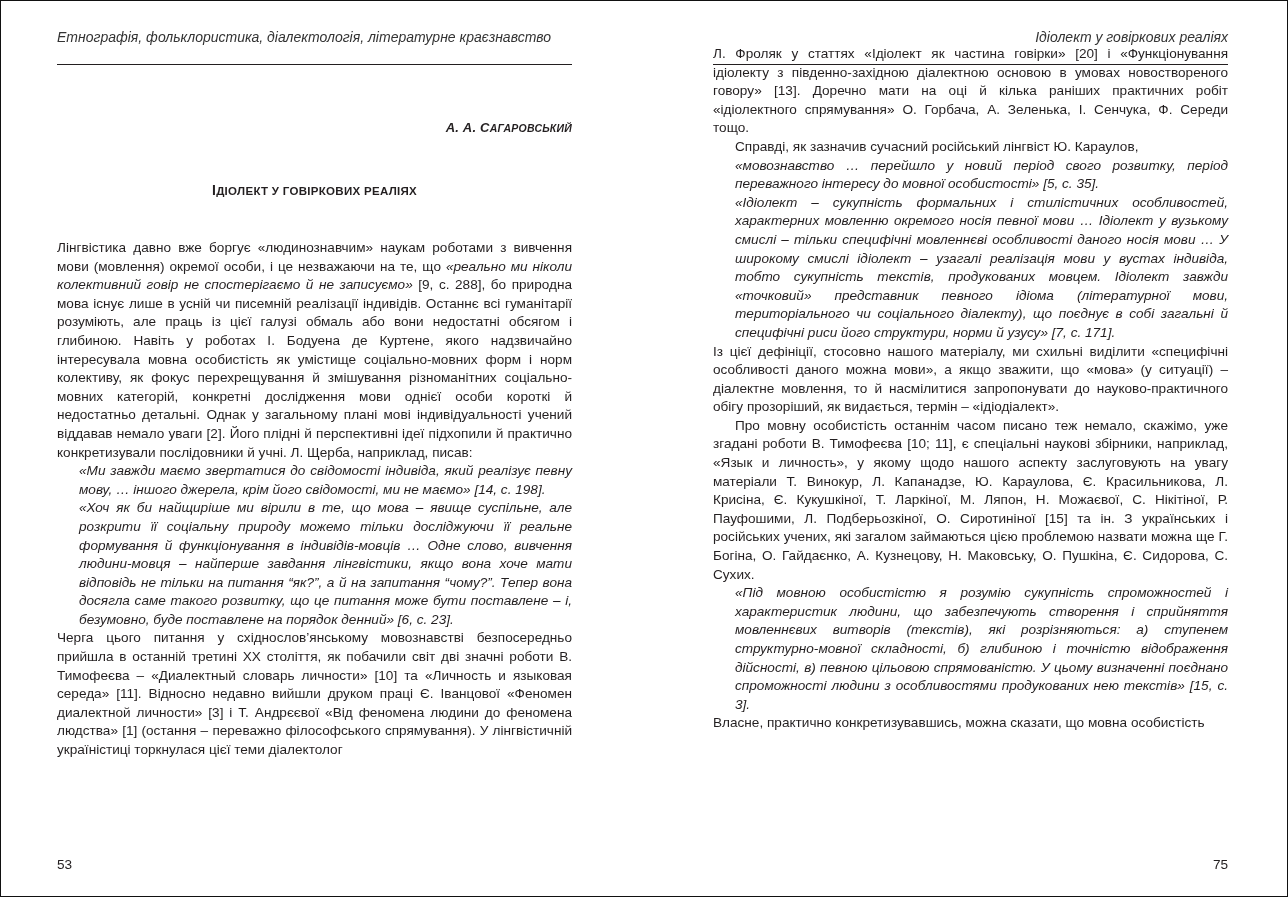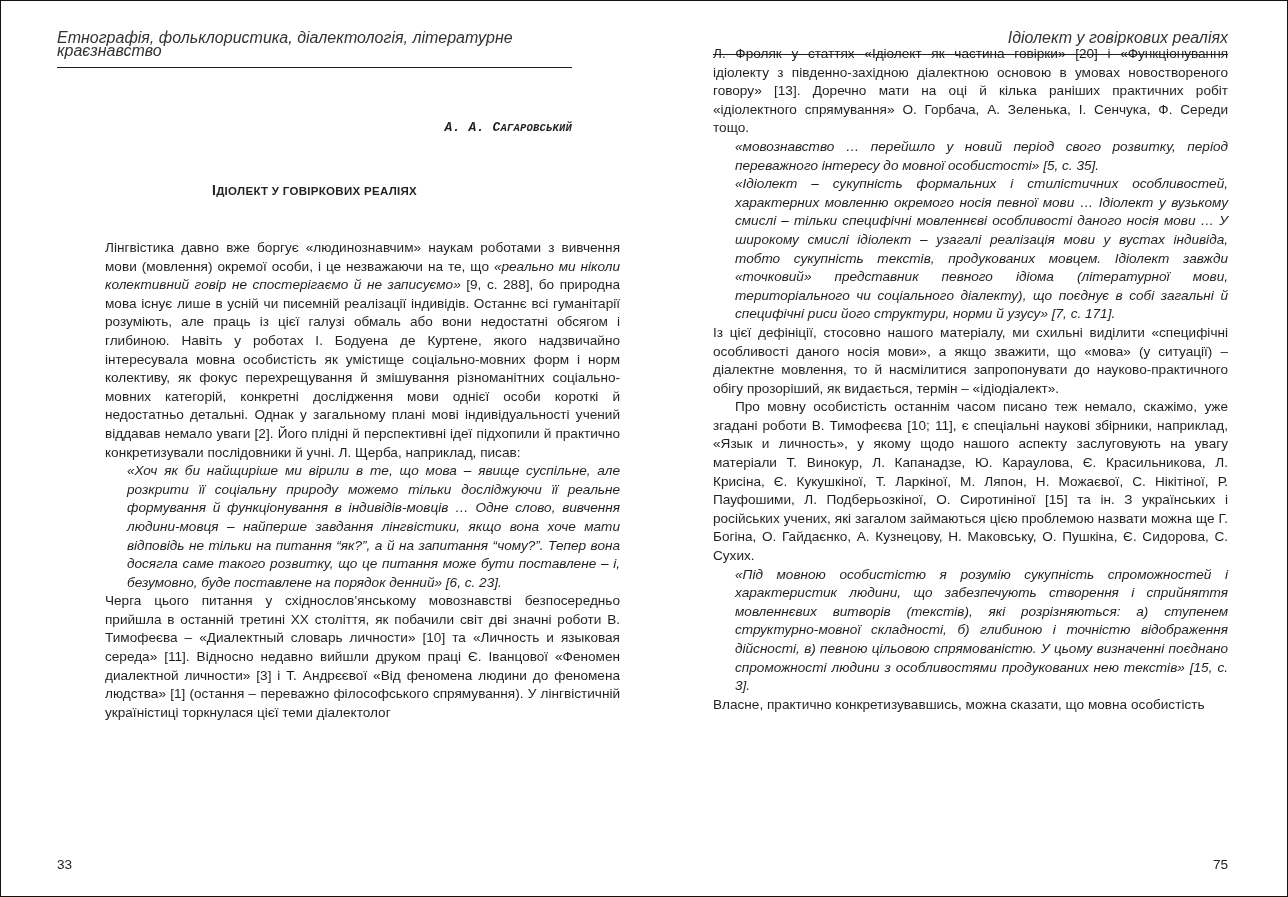--- a/index.html
+++ b/index.html
@@ -6,39 +6,39 @@
   body {
     width:1288px; height:897px; background:#ffffff; position:relative; overflow:hidden;
     font-family:"Liberation Sans", sans-serif; color:#231f20;
   }
   .frame { position:absolute; left:0; top:0; width:1286px; height:895px; border:1px solid #111; }
   .page { position:absolute; top:0; height:897px; }
   .page.left { left:57px; width:515px; }
   .page.right { left:713px; width:515px; }
   .running-head {
     position:absolute; top:31px; left:0; width:100%;
-    font-size:16px; font-style:italic; color:#333;
-    border-bottom:1px solid #231f20; padding-bottom:10px; line-height:13px;
+    font-size:14px; font-style:italic; color:#333;
+    border-bottom:1px solid #231f20; padding-bottom:20px; line-height:13px;
   }
   .page.right .running-head { text-align:right; }
   .author {
     position:absolute; top:120px; right:0;
-    font-size:13px; font-weight:bold; font-style:italic; letter-spacing:0.2px;font-family:Liberation Mono, monospace;
+    font-size:13px; font-weight:bold; font-style:italic; letter-spacing:0.2px;
   }
   .author .sc { font-size:10.5px; }
   .title {
     position:absolute; top:182px; left:0; width:100%; text-align:center;
     font-size:14px; font-weight:bold; letter-spacing:0.3px;
   }
   .title .sc { font-size:11.5px; }
   .body {
     position:absolute; left:0; width:100%;
     font-size:13.6px; line-height:18.6px; text-align:justify;
   }
-  .page.left .body { top:239px;margin-left:48px; }
+  .page.left .body { top:239px; }
   .page.right .body { top:45px; }
   .p { margin:0; hyphens:auto; }
   .p.indent { text-indent:22px; }
   .q { margin:0 0 0 22px; font-style:italic; }
   .line-last { text-align-last:left; }
   .page-number {
     position:absolute; top:857px; font-size:13.6px;
   }
   .page.left .page-number { left:0; }
   .page.right .page-number { right:0; }
@@ -47,31 +47,33 @@
 <body>
 
 <div class="frame"></div>
 
 <div class="page left">
   <div class="running-head">Етнографія, фольклористика, діалектологія, літературне краєзнавство</div>
   <div class="author"><span>А. А. С</span><span class="sc">АГАРОВСЬКИЙ</span></div>
   <div class="title"><span>І</span><span class="sc">ДІОЛЕКТ У ГОВІРКОВИХ РЕАЛІЯХ</span></div>
   <div class="body">
     <p class="p"><span>Лінгвістика давно вже боргує «людинознавчим» наукам роботами з вивчення мови (мовлення) окремої особи, і це незважаючи на те, що </span><i>«реально ми ніколи колективний говір не спостерігаємо й не записуємо»</i><span> [9, с. 288], бо природна мова існує лише в усній чи писемній реалізації індивідів. Останнє всі гуманітарії розуміють, але праць із цієї галузі обмаль або вони недостатні обсягом і глибиною. Навіть у роботах І. Бодуена де Куртене, якого надзвичайно інтересувала мовна особистість як умістище соціально-мовних форм і норм колективу, як фокус перехрещування й змішування різноманітних соціально-мовних категорій, конкретні дослідження мови однієї особи короткі й недостатньо детальні. Однак у загальному плані мові індивідуальності учений віддавав немало уваги [2]. Його плідні й перспективні ідеї підхопили й практично конкретизували послідовники й учні. Л. Щерба, наприклад, писав:</span></p>
+    <p class="q line-last">«Ми завжди маємо звертатися до свідомості індивіда, який реалізує певну мову, … іншого джерела, крім його свідомості, ми не маємо» [14, с. 198].</p>
     <p class="q line-last">«Хоч як би найщиріше ми вірили в те, що мова – явище суспільне, але розкрити її соціальну природу можемо тільки досліджуючи її реальне формування й функціонування в індивідів-мовців … Одне слово, вивчення людини-мовця – найперше завдання лінгвістики, якщо вона хоче мати відповідь не тільки на питання “як?”, а й на запитання “чому?”. Тепер вона досягла саме такого розвитку, що це питання може бути поставлене – і, безумовно, буде поставлене на порядок денний» [6, с. 23].</p>
     <p class="p">Черга цього питання у східнослов’янському мовознавстві безпосередньо прийшла в останній третині ХХ століття, як побачили світ дві значні роботи В. Тимофеєва – «Диалектный словарь личности» [10] та «Личность и языковая середа» [11]. Відносно недавно вийшли друком праці Є. Іванцової «Феномен диалектной личности» [3] і Т. Андрєєвої «Від феномена людини до феномена людства» [1] (остання – переважно філософського спрямування). У лінгвістичній україністиці торкнулася цієї теми діалектолог</p>
   </div>
-  <div class="page-number">33</div>
+  <div class="page-number">53</div>
 </div>
 
 <div class="page right">
   <div class="running-head">Ідіолект у говіркових реаліях</div>
   <div class="body">
     <p class="p line-last">Л. Фроляк у статтях «Ідіолект як частина говірки» [20] і «Функціонування ідіолекту з південно-західною діалектною основою в умовах новоствореного говору» [13]. Доречно мати на оці й кілька раніших практичних робіт «ідіолектного спрямування» О. Горбача, А. Зеленька, І. Сенчука, Ф. Середи тощо.</p>
+    <p class="p indent line-last">Справді, як зазначив сучасний російський лінгвіст Ю. Караулов,</p>
     <p class="q line-last">«мовознавство … перейшло у новий період свого розвитку, період переважного інтересу до мовної особистості» [5, с. 35].</p>
     <p class="q line-last">«Ідіолект – сукупність формальних і стилістичних особливостей, характерних мовленню окремого носія певної мови … Ідіолект у вузькому смислі – тільки специфічні мовленнєві особливості даного носія мови … У широкому смислі ідіолект – узагалі реалізація мови у вустах індивіда, тобто сукупність текстів, продукованих мовцем. Ідіолект завжди «точковий» представник певного ідіома (літературної мови, територіального чи соціального діалекту), що поєднує в собі загальні й специфічні риси його структури, норми й узусу» [7, с. 171].</p>
-    <p class="p line-last">Із цієї дефініції, стосовно нашого матеріалу, ми схильні виділити «специфічні особливості даного носія мови», а якщо зважити, що «мова» (у ситуації) – діалектне мовлення, то й насмілитися запропонувати до науково-практичного обігу прозоріший, як видається, термін – «ідіодіалект».</p>
+    <p class="p line-last">Із цієї дефініції, стосовно нашого матеріалу, ми схильні виділити «специфічні особливості даного можна мови», а якщо зважити, що «мова» (у ситуації) – діалектне мовлення, то й насмілитися запропонувати до науково-практичного обігу прозоріший, як видається, термін – «ідіодіалект».</p>
     <p class="p indent line-last">Про мовну особистість останнім часом писано теж немало, скажімо, уже згадані роботи В. Тимофеєва [10; 11], є спеціальні наукові збірники, наприклад, «Язык и личность», у якому щодо нашого аспекту заслуговують на увагу матеріали Т. Винокур, Л. Капанадзе, Ю. Караулова, Є. Красильникова, Л. Крисіна, Є. Кукушкіної, Т. Ларкіної, М. Ляпон, Н. Можаєвої, С. Нікітіної, Р. Пауфошими, Л. Подберьозкіної, О. Сиротиніної [15] та ін. З українських і російських учених, які загалом займаються цією проблемою назвати можна ще Г. Богіна, О. Гайдаєнко, А. Кузнецову, Н. Маковську, О. Пушкіна, Є. Сидорова, С. Сухих.</p>
     <p class="q line-last">«Під мовною особистістю я розумію сукупність спроможностей і характеристик людини, що забезпечують створення і сприйняття мовленнєвих витворів (текстів), які розрізняються: а) ступенем структурно-мовної складності, б) глибиною і точністю відображення дійсності, в) певною цільовою спрямованістю. У цьому визначенні поєднано спроможності людини з особливостями продукованих нею текстів» [15, с. 3].</p>
     <p class="p">Власне, практично конкретизувавшись, можна сказати, що мовна особистість</p>
   </div>
   <div class="page-number">75</div>
 </div>
 
 </body></html>

